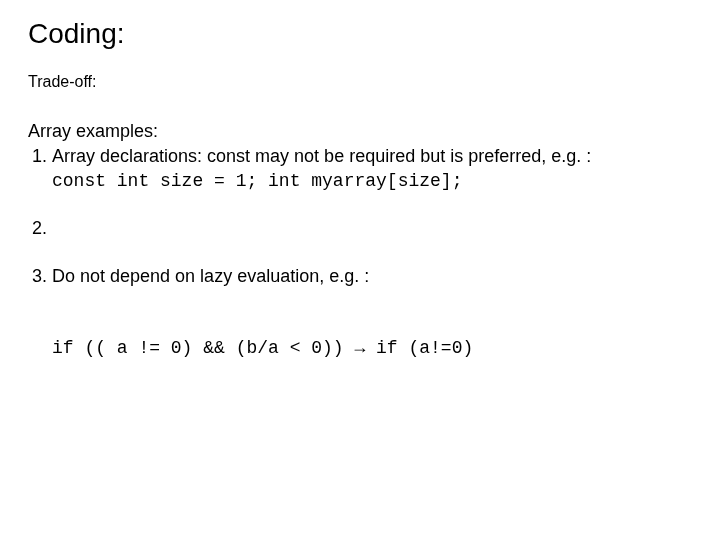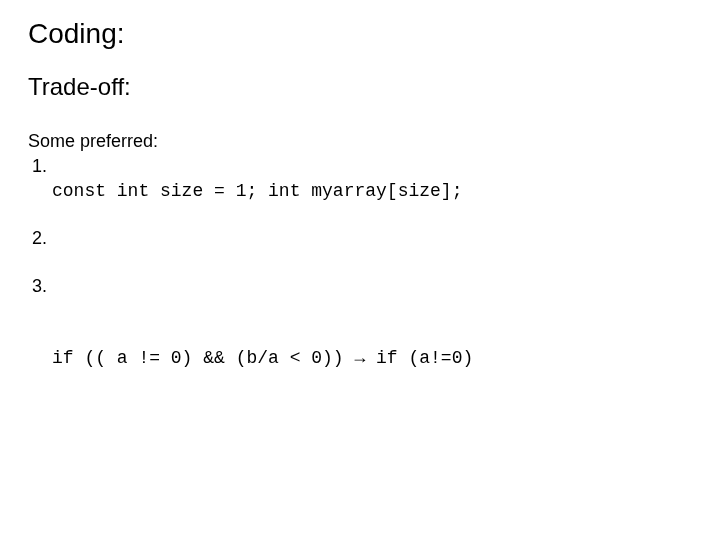--- a/index.html
+++ b/index.html
@@ -13,21 +13,21 @@
   }
   .page {
     padding: 18px 28px 0 28px;
     box-sizing: border-box;
   }
   .title {
     font-size: 28px;
     margin-bottom: 22px;
   }
   .subtitle {
-    font-size: 24px;
+    font-size: 16px;
     line-height: 1.25;
     margin-bottom: 28px;
   }
   .small {
     font-size: 18px;
     line-height: 1.3;
   }
   .examples-header {
     margin-bottom: 2px;
   }
@@ -54,31 +54,31 @@
 <body>
 
 <div class="page">
 
   <div class="title">Coding:</div>
 
   <div class="subtitle">
     <div>Trade-off:</div>
   </div>
 
-  <div class="small examples-header">Some preferred:</div>
+  <div class="small examples-header">Array examples:</div>
 
   <ol class="examples small">
     <li>
-      <br>
+      <span>Array declarations: const may not be required but is preferred, e.g. :</span><br>
       <span class="code indent-code">const int size = 1; int myarray[size];</span>
     </li>
     <li>
       <br>
     </li>
     <li>
-      <br>
+      <span>Do not depend on lazy evaluation, e.g. :</span><br>
       <span class="code item3-lines">
         <span class="l1">if (( a != 0) &amp;&amp; (b/a &lt; 0)) → if (a!=0)</span>
       </span>
     </li>
   </ol>
 
 </div>
 
 </body></html>

